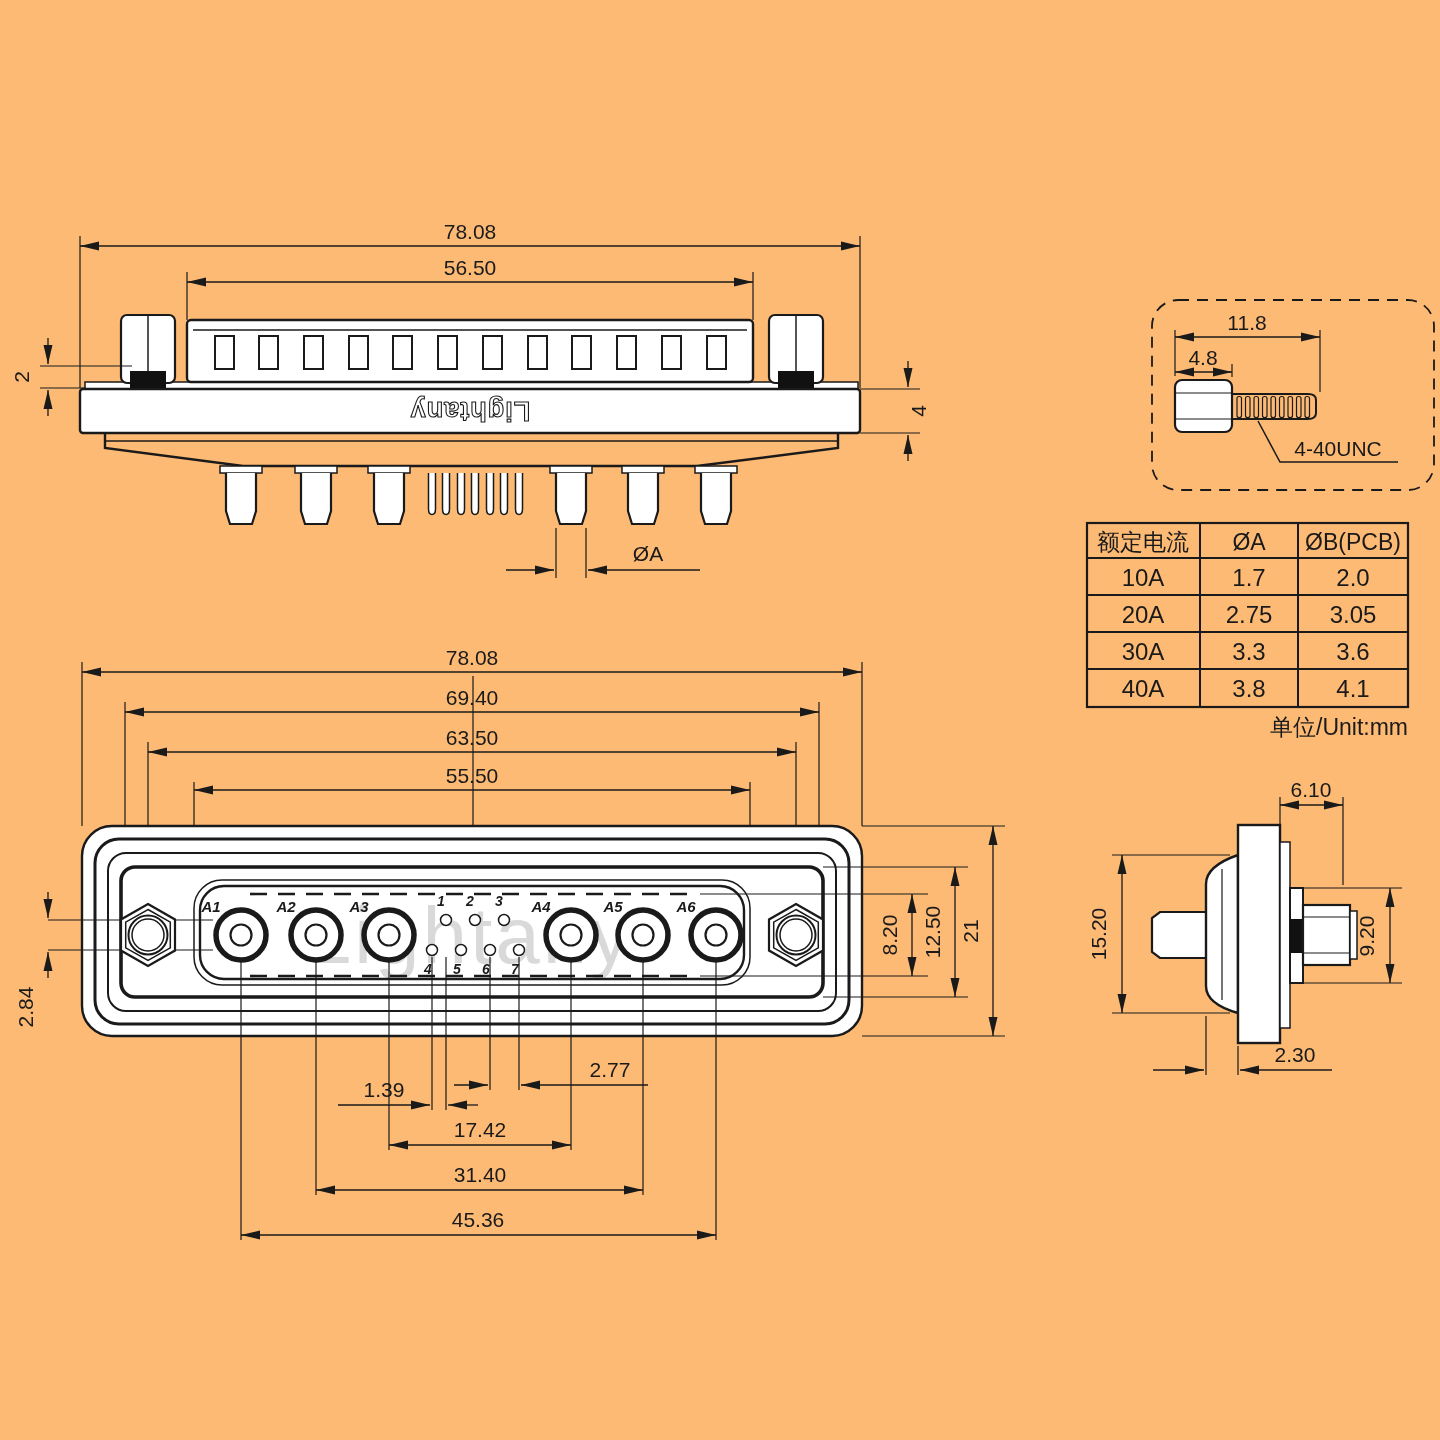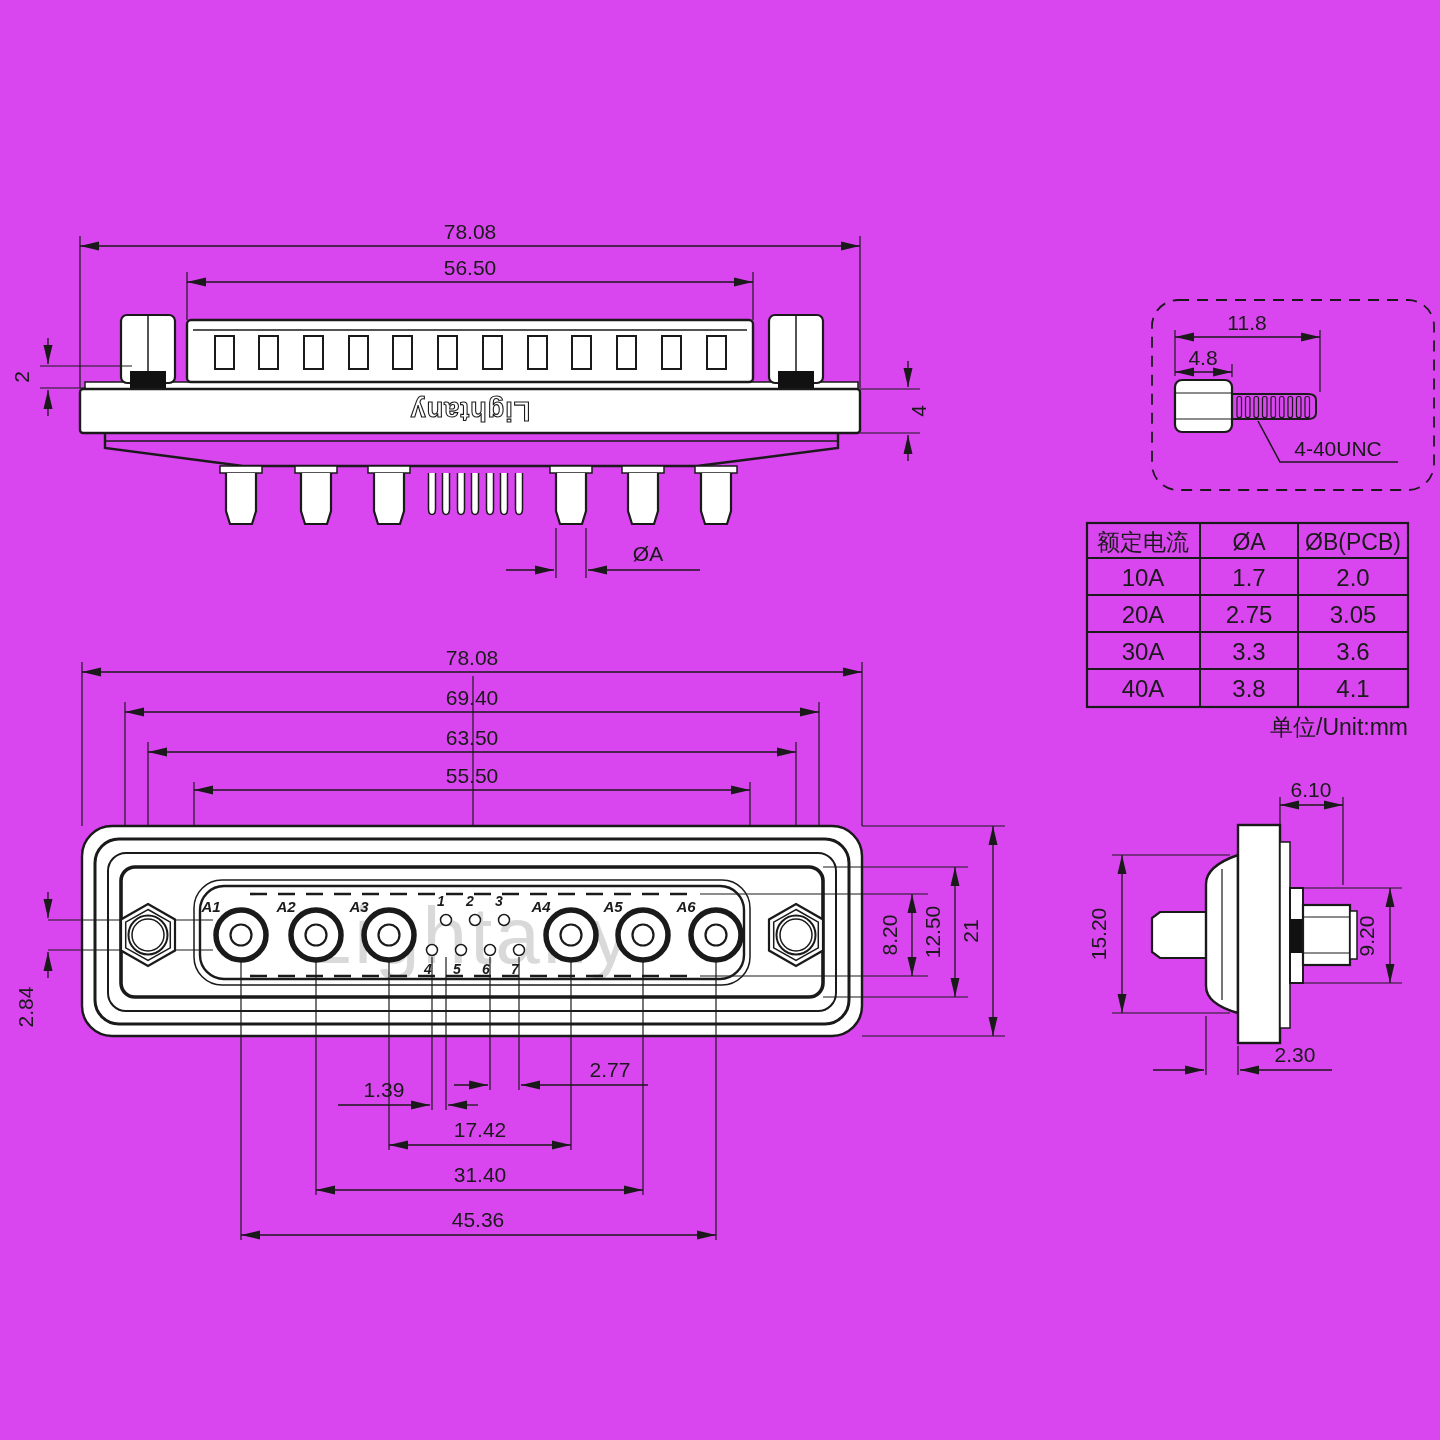--- a/index.html
+++ b/index.html
@@ -1,16 +1,16 @@
 <!DOCTYPE html>
 <html><head>
 <meta charset="utf-8">
 <style>
   html,body{margin:0;padding:0;background:#fff;}
-  #canvas{position:relative;width:1440px;height:1440px;background:#d946ef;overflow:hidden;
+  #canvas{position:relative;width:1440px;height:1440px;background:#fdba74;overflow:hidden;
           font-family:"Liberation Sans",sans-serif;}
   svg{display:block}
   .s15{stroke:#1a1a1a;stroke-width:1.5;fill:none}
   .s2 {stroke:#1a1a1a;stroke-width:2;fill:none}
   .s22{stroke:#1a1a1a;stroke-width:2.2;fill:none}
   .s24{stroke:#1a1a1a;stroke-width:2.4;fill:none}
   .s3 {stroke:#1a1a1a;stroke-width:3;fill:none}
   .s36{stroke:#1a1a1a;stroke-width:3.6;fill:none}
   .thin{stroke:#1a1a1a;stroke-width:1.2;fill:none}
   .dln{stroke:#1a1a1a;stroke-width:1.3;fill:none}

